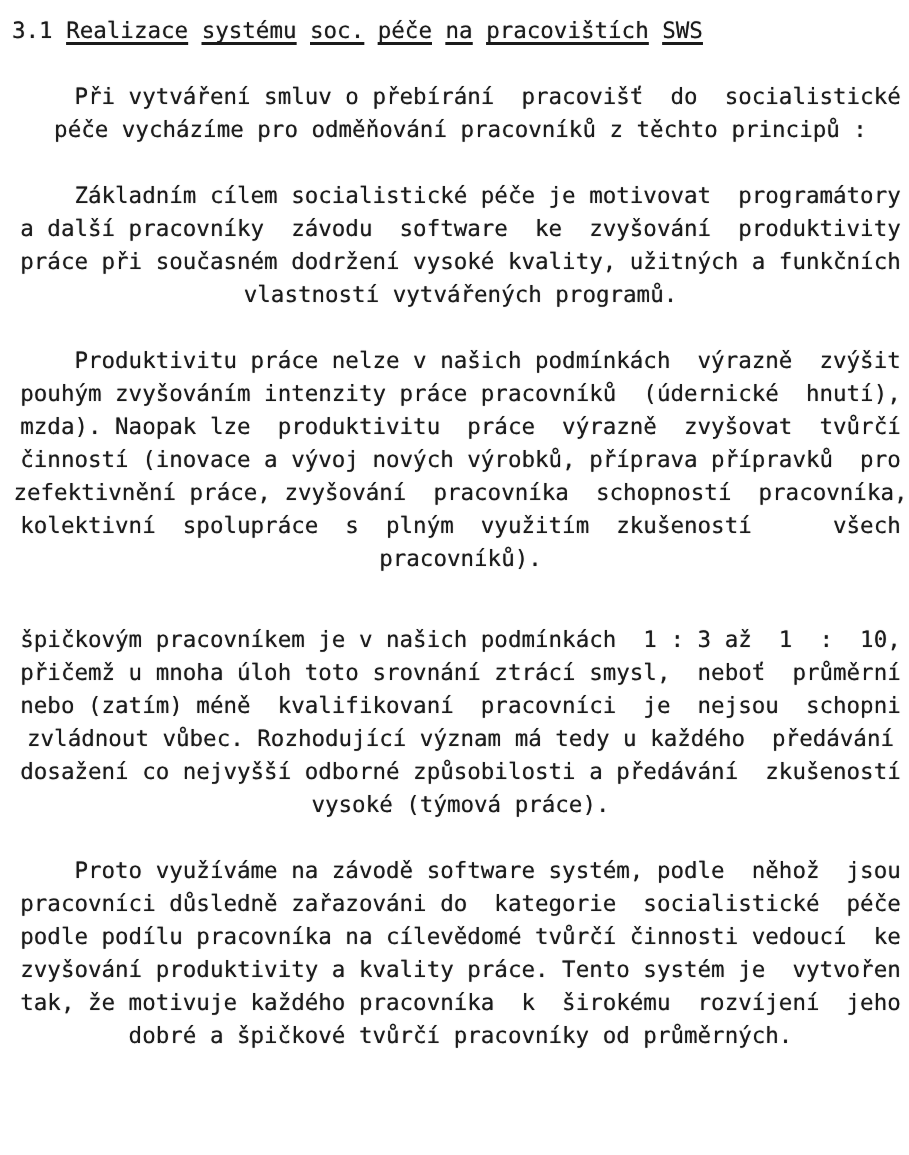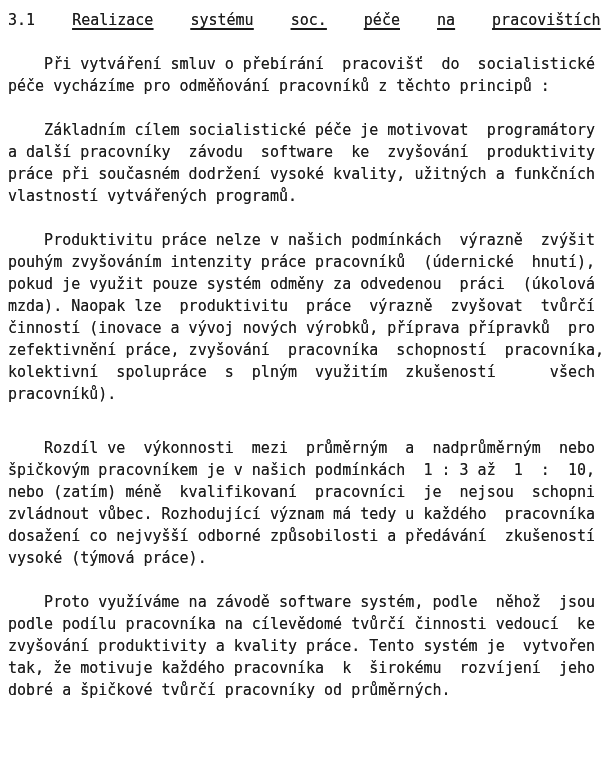--- a/index.html
+++ b/index.html
@@ -22,24 +22,24 @@
     text-shadow: 0 0 0.6px rgba(20,20,20,0.65);
   }
   .heading {
     white-space: pre;
     margin: 0 0 0 0;
   }
   .heading .u {
     text-decoration: underline;
     text-decoration-thickness: 2px;
     text-underline-offset: 3px;
-    margin-left: 28px;
   }
   .para {
     margin-top: 22px;
+    text-align: center;
   }
   .para.big-gap {
     margin-top: 32px;
   }
   .line {
     white-space: pre;
     height: 22px;
   }
 </style>
 </head>
@@ -54,36 +54,36 @@
       </div>
       <div class="para">
         <div class="line">    Základním cílem socialistické péče je motivovat  programátory</div>
         <div class="line">a další pracovníky  závodu  software  ke  zvyšování  produktivity</div>
         <div class="line">práce při současném dodržení vysoké kvality, užitných a funkčních</div>
         <div class="line">vlastností vytvářených programů.</div>
       </div>
       <div class="para">
         <div class="line">    Produktivitu práce nelze v našich podmínkách  výrazně  zvýšit</div>
         <div class="line">pouhým zvyšováním intenzity práce pracovníků  (údernické  hnutí),</div>
-        <div class="line">pokud je využit pouze systém odměny za odvedenou  práci  (úkolová</div>
         <div class="line">mzda). Naopak lze  produktivitu  práce  výrazně  zvyšovat  tvůrčí</div>
         <div class="line">činností (inovace a vývoj nových výrobků, příprava přípravků  pro</div>
         <div class="line">zefektivnění práce, zvyšování  pracovníka  schopností  pracovníka,</div>
         <div class="line">kolektivní  spolupráce  s  plným  využitím  zkušeností      všech</div>
         <div class="line">pracovníků).</div>
       </div>
       <div class="para big-gap">
-        <div class="line">    Rozdíl ve  výkonnosti  mezi  průměrným  a  nadprůměrným  nebo</div>
         <div class="line">špičkovým pracovníkem je v našich podmínkách  1 : 3 až  1  :  10,</div>
+        <div class="line">přičemž u mnoha úloh toto srovnání ztrácí smysl,  neboť  průměrní</div>
         <div class="line">nebo (zatím) méně  kvalifikovaní  pracovníci  je  nejsou  schopni</div>
-        <div class="line">zvládnout vůbec. Rozhodující význam má tedy u každého  pracovníka</div>
+        <div class="line">zvládnout vůbec. Rozhodující význam má tedy u každého  předávání</div>
         <div class="line">dosažení co nejvyšší odborné způsobilosti a předávání  zkušeností</div>
         <div class="line">vysoké (týmová práce).</div>
       </div>
       <div class="para">
         <div class="line">    Proto využíváme na závodě software systém, podle  něhož  jsou</div>
+        <div class="line">pracovníci důsledně zařazováni do  kategorie  socialistické  péče</div>
         <div class="line">podle podílu pracovníka na cílevědomé tvůrčí činnosti vedoucí  ke</div>
         <div class="line">zvyšování produktivity a kvality práce. Tento systém je  vytvořen</div>
         <div class="line">tak, že motivuje každého pracovníka  k  širokému  rozvíjení  jeho</div>
         <div class="line">dobré a špičkové tvůrčí pracovníky od průměrných.</div>
       </div>
     </div>
 </div>
 
 </body></html>

